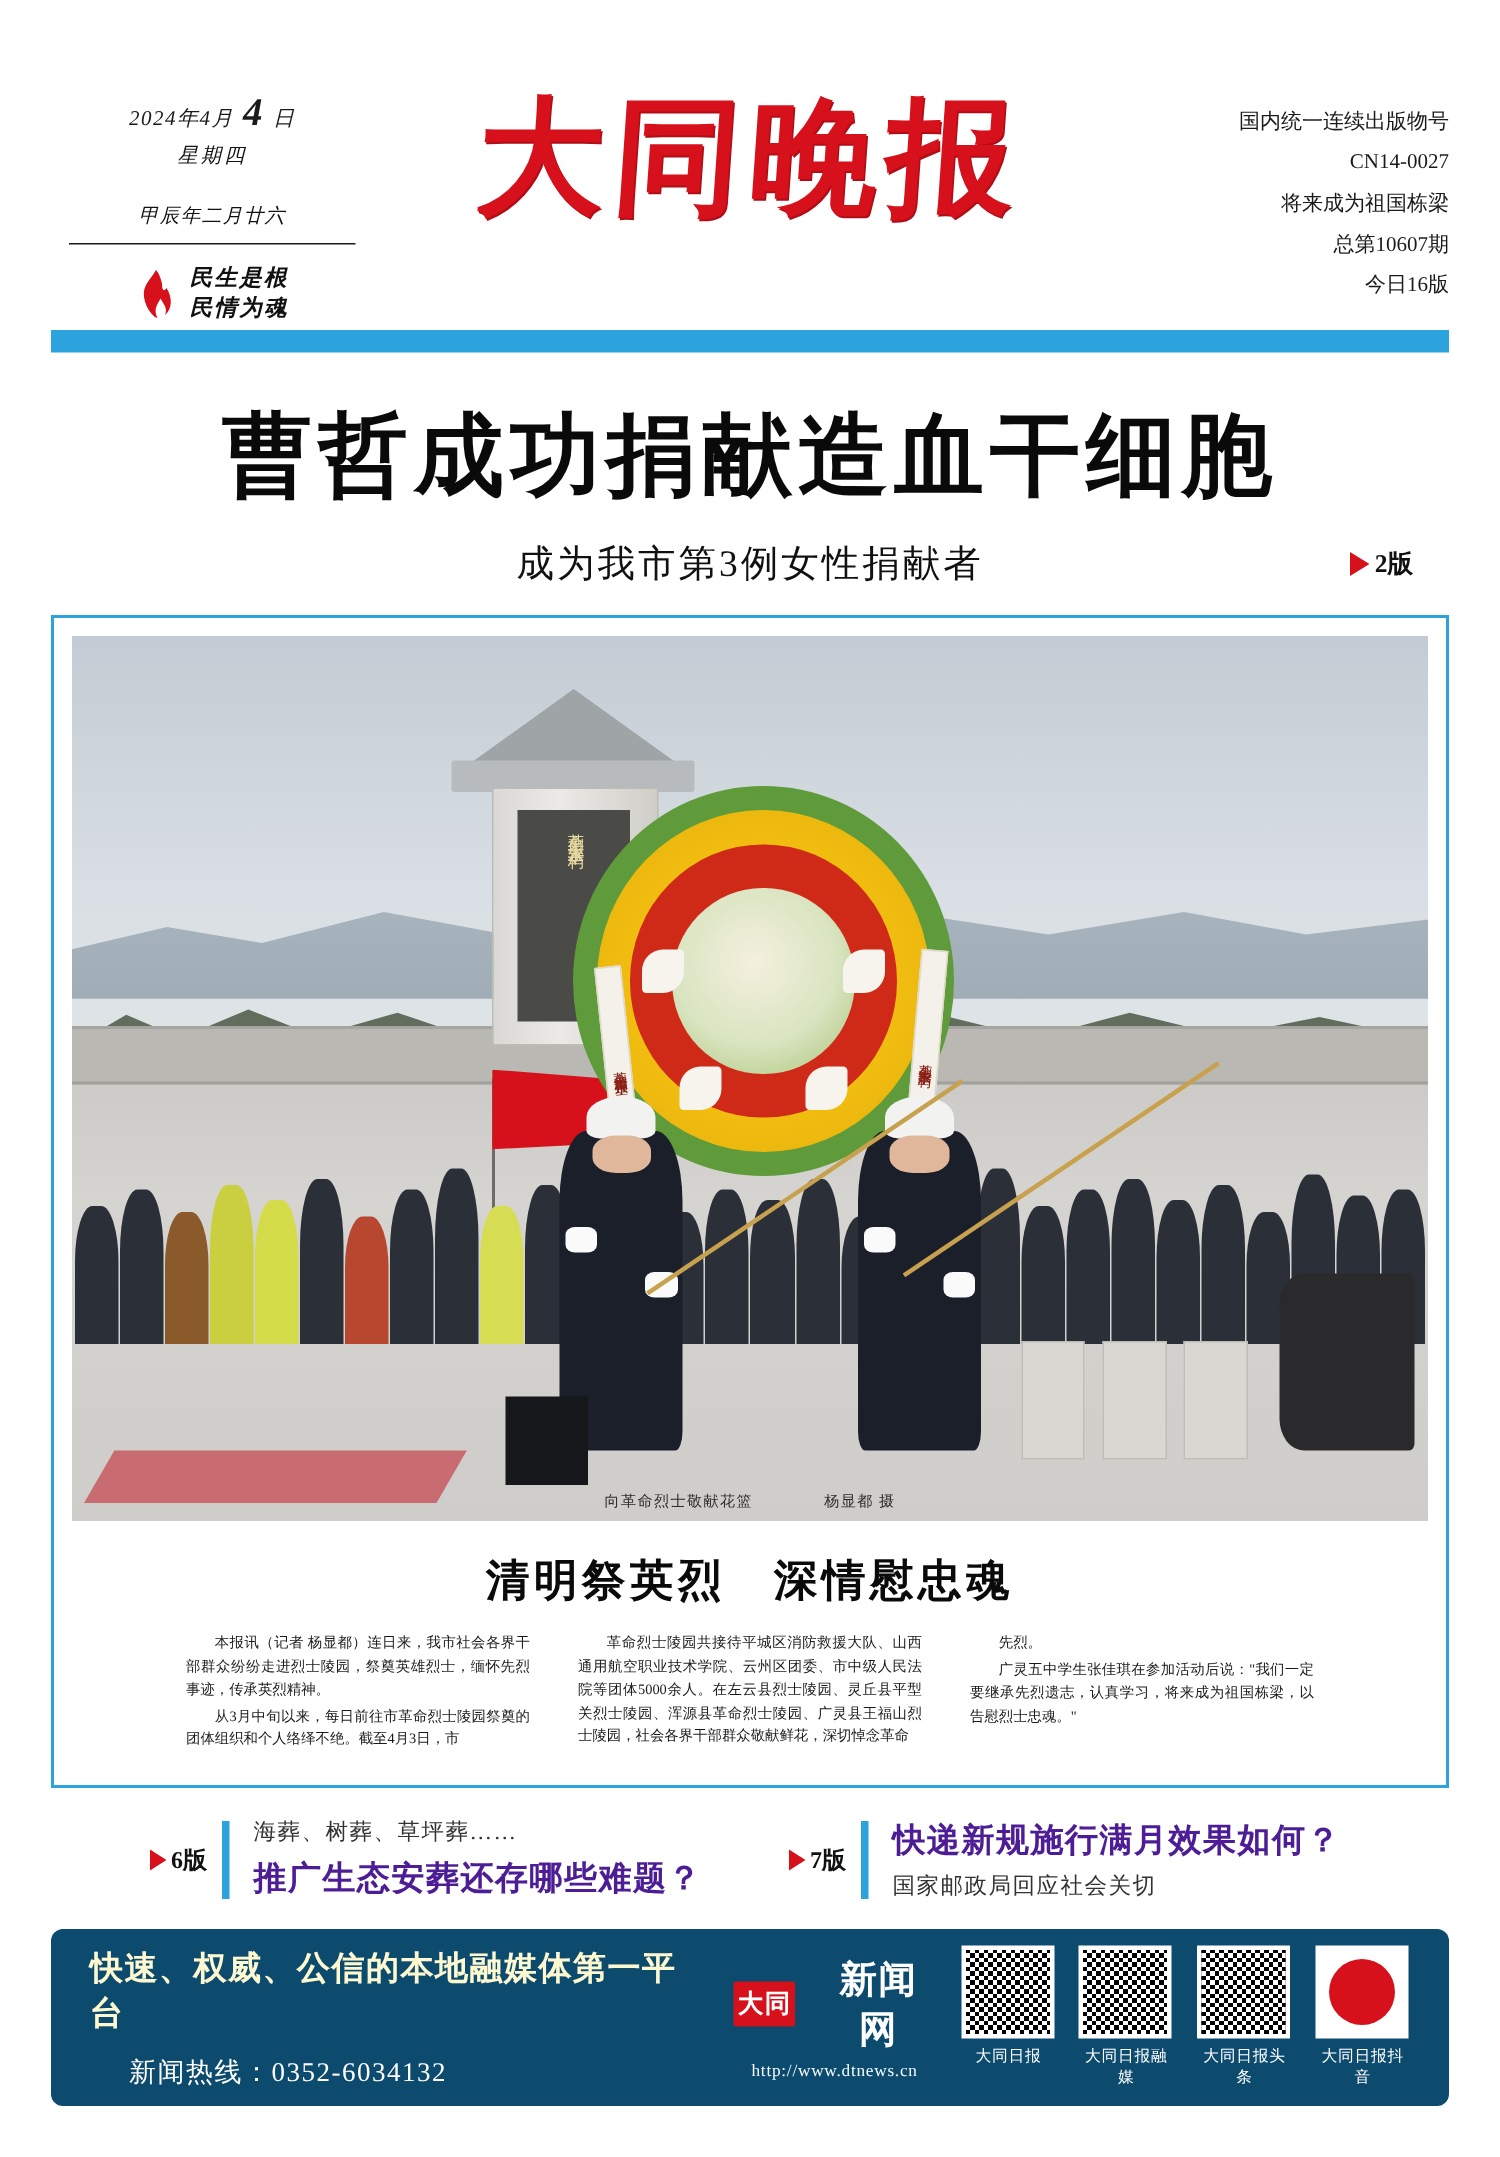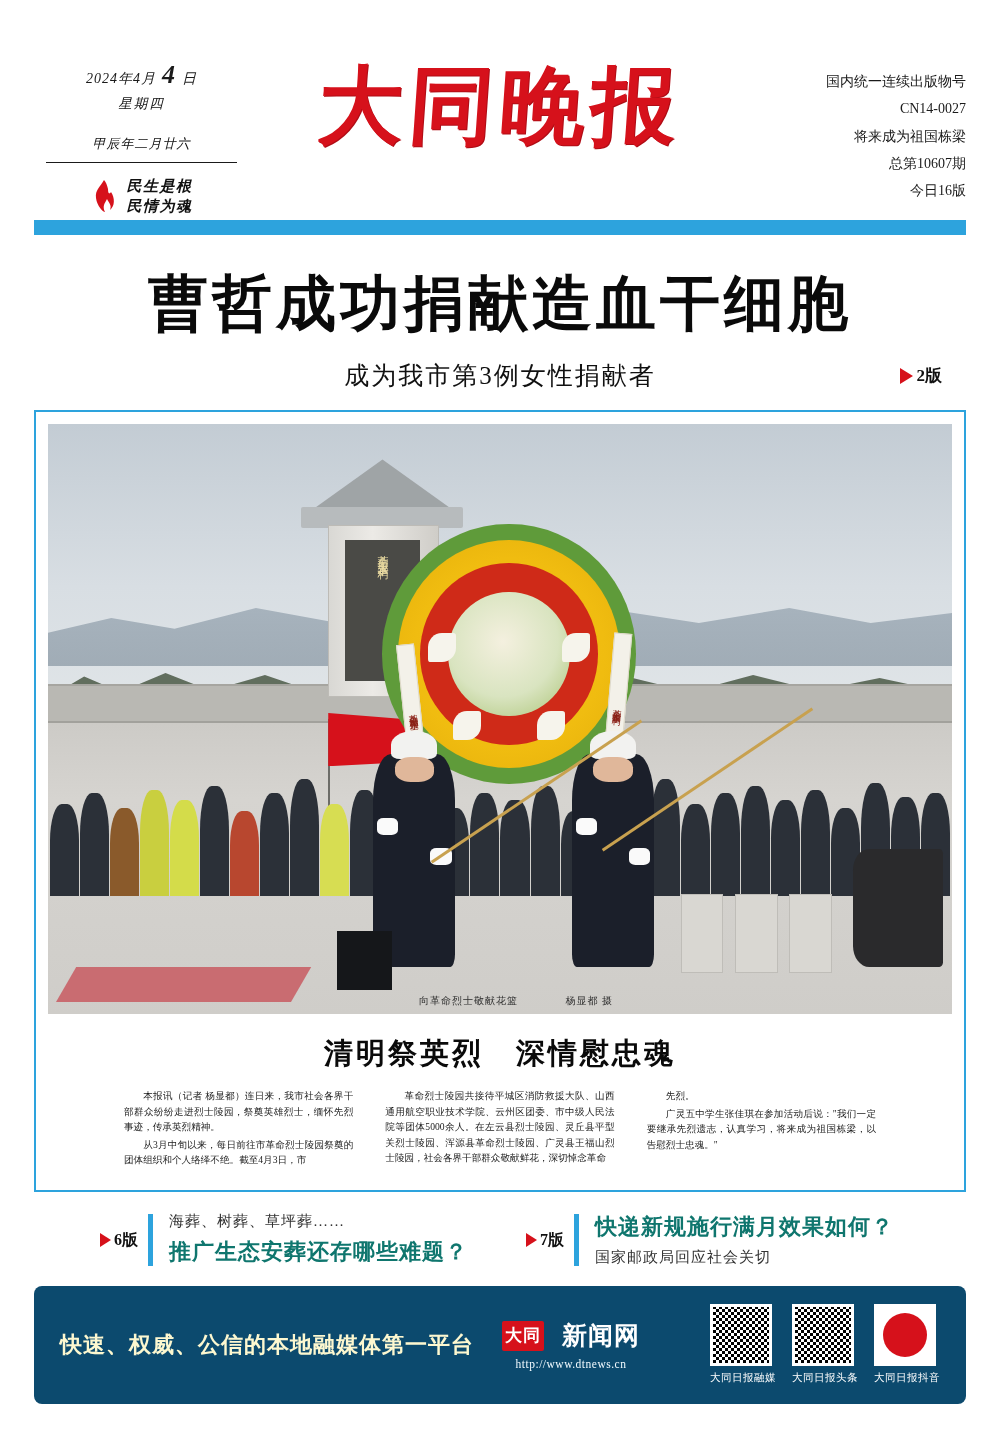--- a/index.html
+++ b/index.html
@@ -348,21 +348,21 @@
   .black-box {
     position: absolute; left: 32%; bottom: 4%; width: 6%; height: 10%;
     background: #15171a;
   }
   .camera-hand {
     position: absolute; right: 1%; bottom: 8%; width: 10%; height: 20%;
     background: #2a2a2c; border-radius: 18% 4% 4% 18%;
   }
   .photo-caption-overlay {
     position: absolute;
-    left: 16px; bottom: 1%;
+    left: 0; bottom: 1%;
     width: 100%;
     text-align: center;
     font-size: 10px;
     color: #2d2d2d;
     letter-spacing: 1px;
     font-family: "Liberation Serif", serif;
   }
   .photo-caption-overlay span { margin: 0 22px; }
 
   .pkg-title {
@@ -425,21 +425,21 @@
     font-size: 15px;
     color: #333;
     letter-spacing: 1px;
     margin-bottom: 6px;
   }
   .teaser-title {
     font-family: "Liberation Serif", serif;
     font-size: 22px;
     font-weight: bold;
     letter-spacing: 1px;
-    color: #0f766e;
+    color: #4c1d95;
   }
   .teaser.right .teaser-title { margin-bottom: 6px; }
   .teaser.right .teaser-kicker { margin-bottom: 0; }
 
   
   .footer-panel {
     margin-top: 18px;
     background: #0c4a6e;
     border-radius: 8px;
     height: 118px;
@@ -713,35 +713,42 @@
       <div class="teaser-texts">
         <div class="teaser-title">快递新规施行满月效果如何？</div>
         <div class="teaser-kicker">国家邮政局回应社会关切</div>
       </div>
     </div>
   </div>
 
   <div class="footer-panel">
     <div class="footer-slogan">
       <div class="l1">快速、权威、公信的本地融媒体第一平台</div>
+      <div class="l2">新闻热线：0352-6034132</div>
     </div>
 
     <div class="footer-brand">
       <div class="fb-row">
         <span class="fb-mark">大同</span>
         <span class="fb-name">新闻网</span>
       </div>
       <div class="fb-url">http://www.dtnews.cn</div>
     </div>
 
     <div class="qr-group">
       <div class="qr-item">
         <div class="qr-box">
             <div class="qr-inner"></div>
           </div>
+        <div class="qr-label">大同日报</div>
+      </div>
+      <div class="qr-item">
+        <div class="qr-box">
+            <div class="qr-inner"></div>
+          </div>
         <div class="qr-label">大同日报融媒</div>
       </div>
       <div class="qr-item">
         <div class="qr-box">
             <div class="qr-inner"></div>
           </div>
         <div class="qr-label">大同日报头条</div>
       </div>
       <div class="qr-item qr-round">
         <div class="qr-box">

